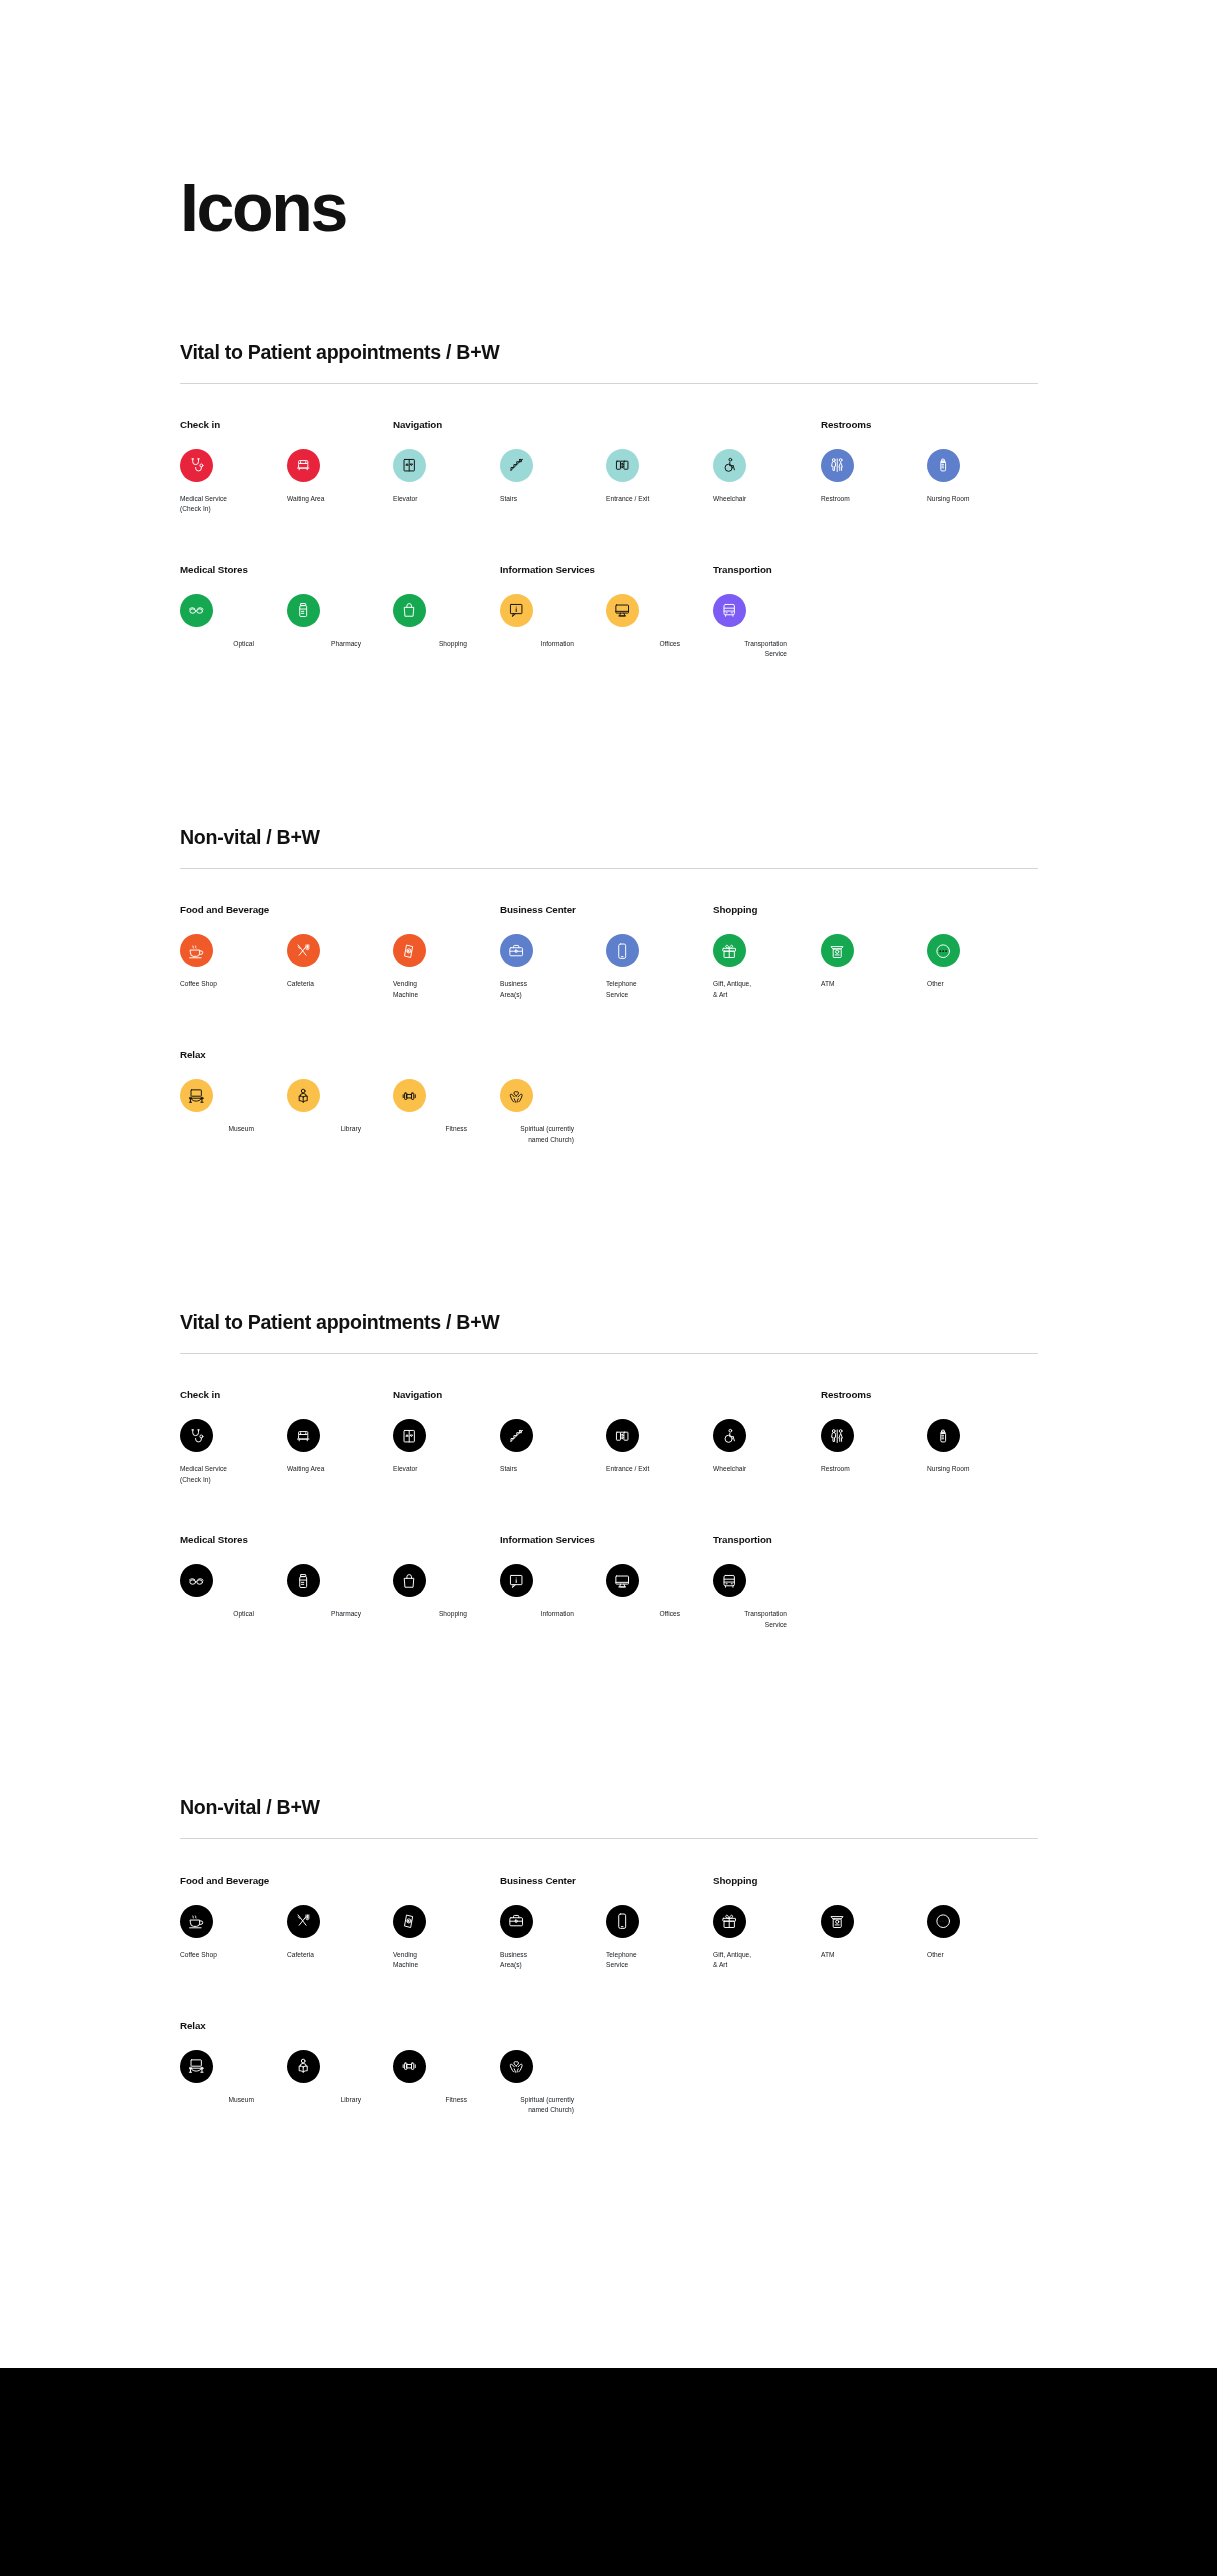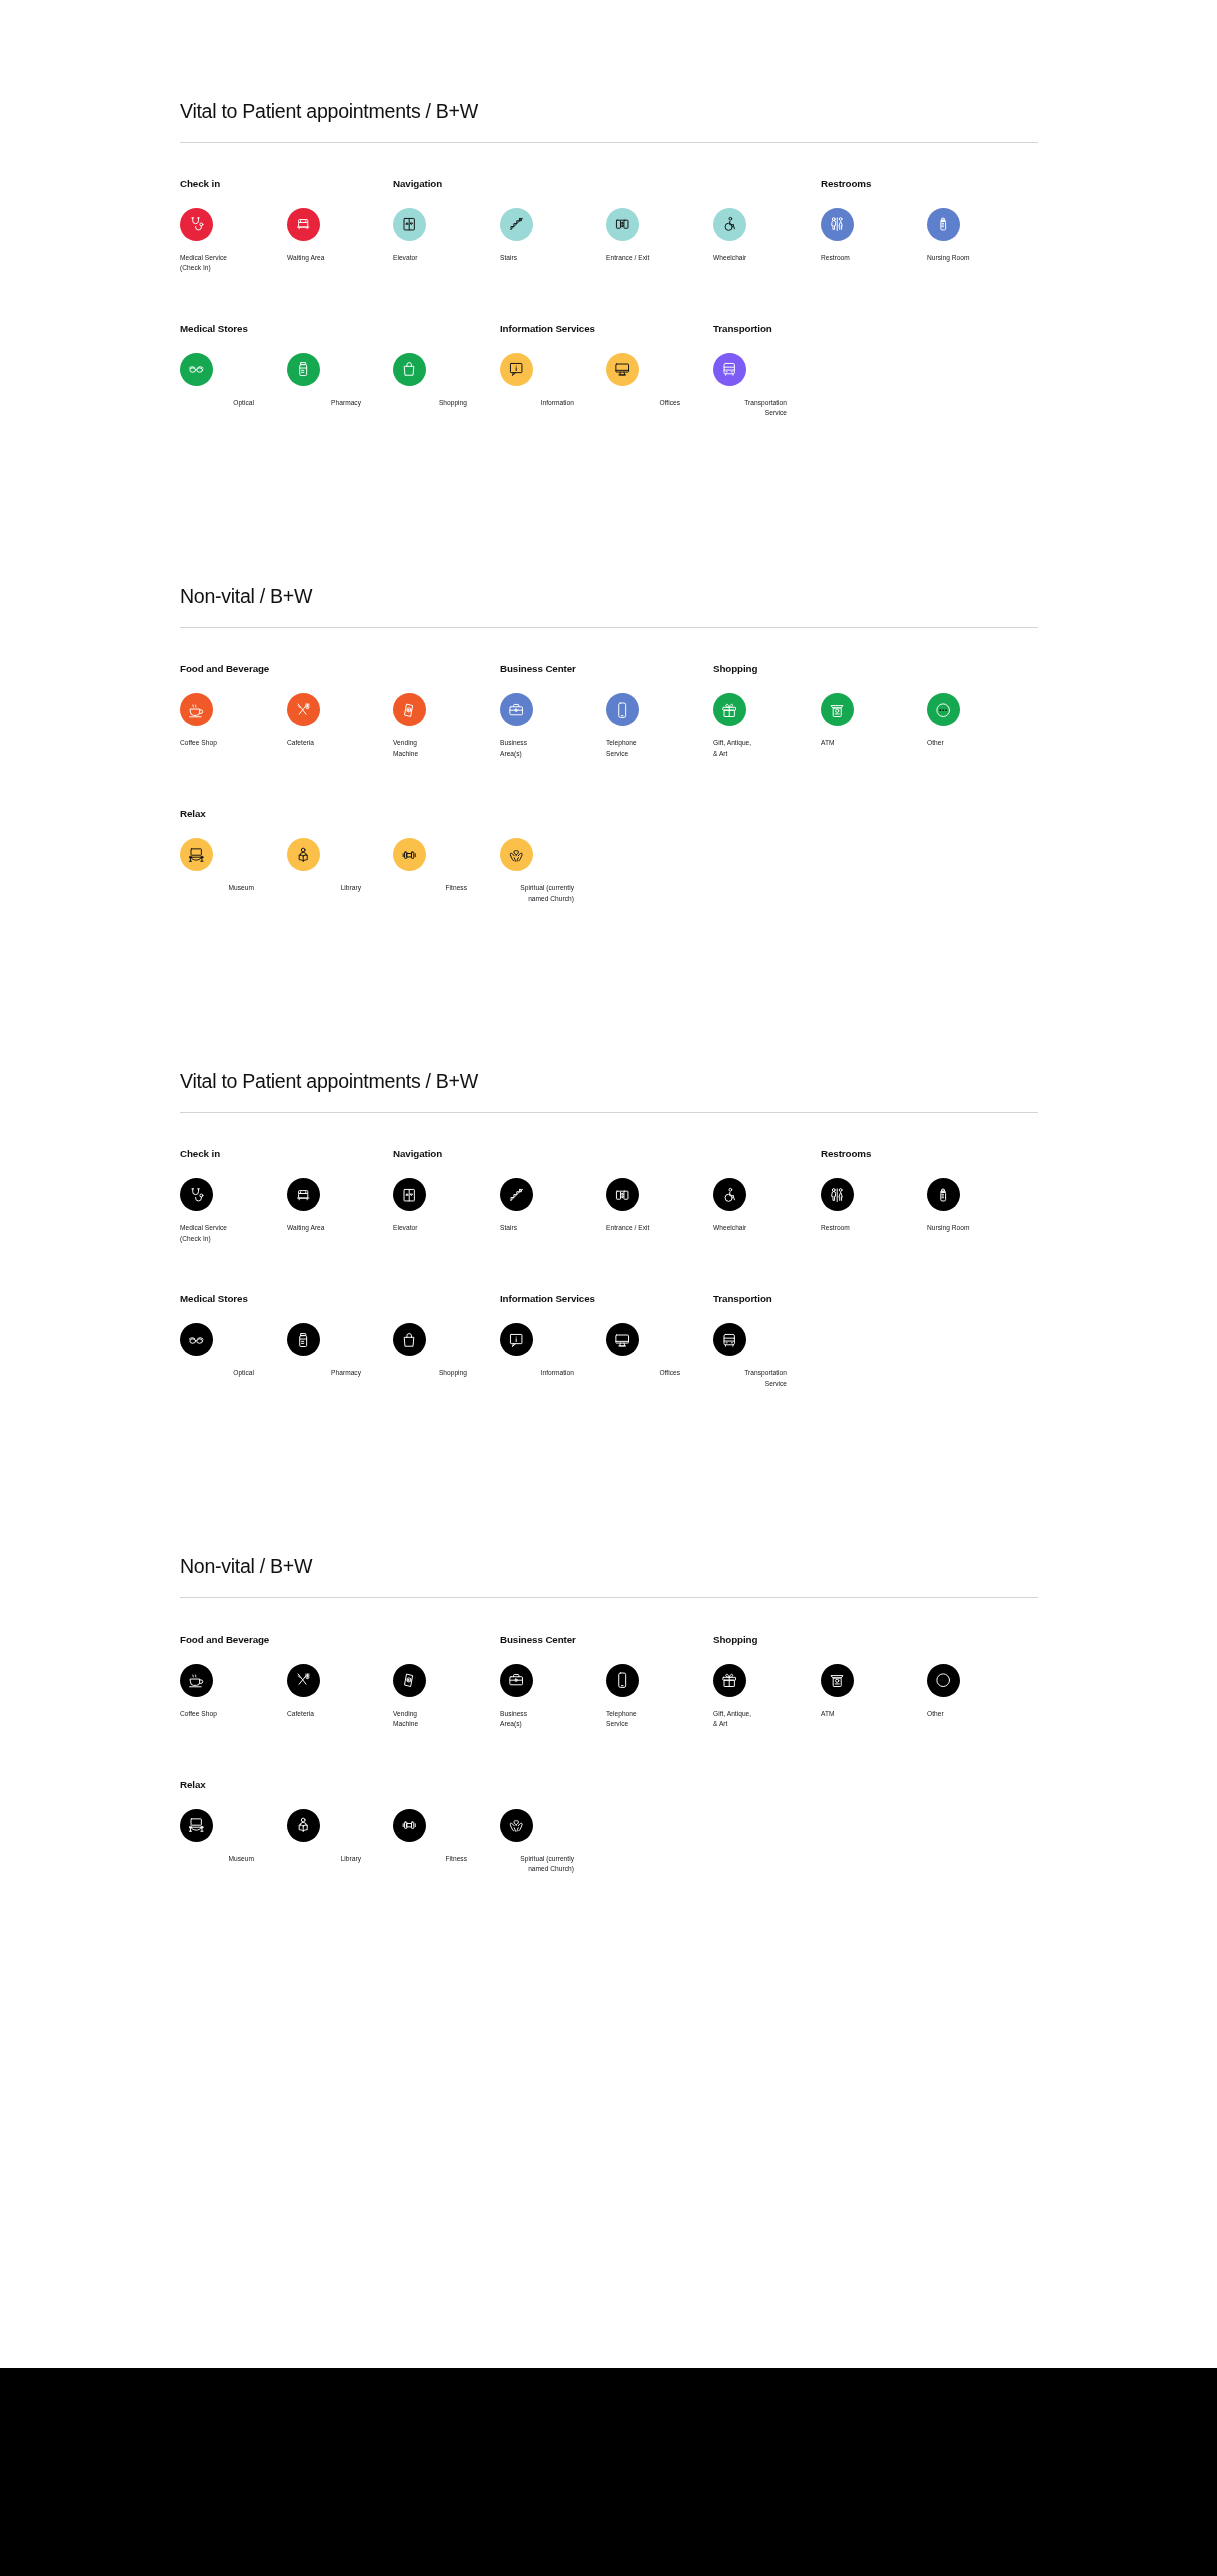--- a/index.html
+++ b/index.html
@@ -28,21 +28,21 @@
     font-weight: 700;
     letter-spacing: -2.3px;
     line-height: 1;
     padding-top: 173px;
   }
 
   
   .section { margin-top: 0; }
   .section-title {
     font-size: 19.6px;
-    font-weight: 400;
+    font-weight: 700;
     letter-spacing: -0.3px;
     line-height: 1.1;
   }
   .rule {
     width: 858px;
     height: 0.6px;
     background: #d4d4d4;
     margin-top: 19px;
   }
 
@@ -91,20 +91,21 @@
     width: 1218px;
     height: 208px;
     background: #000000;
   }
 </style>
 </head>
 <body>
 
 <div class="page" style="background: rgb(255, 255, 255);">
   <div class="content">
+    <h1 class="title">Icons</h1>
     <div id="sections-root">
         <div class="section">
           <div style="height: 101px;"></div>
           <div class="section-title">Vital to Patient appointments / B+W</div>
           <div class="rule"></div>
           <div style="height: 36px;"></div>
           <div class="rows">
             <div class="row">
               <div class="grp-title" style="left: 0px;">Check in</div>
               <div class="grp-title" style="left: 213px;">Navigation</div>

